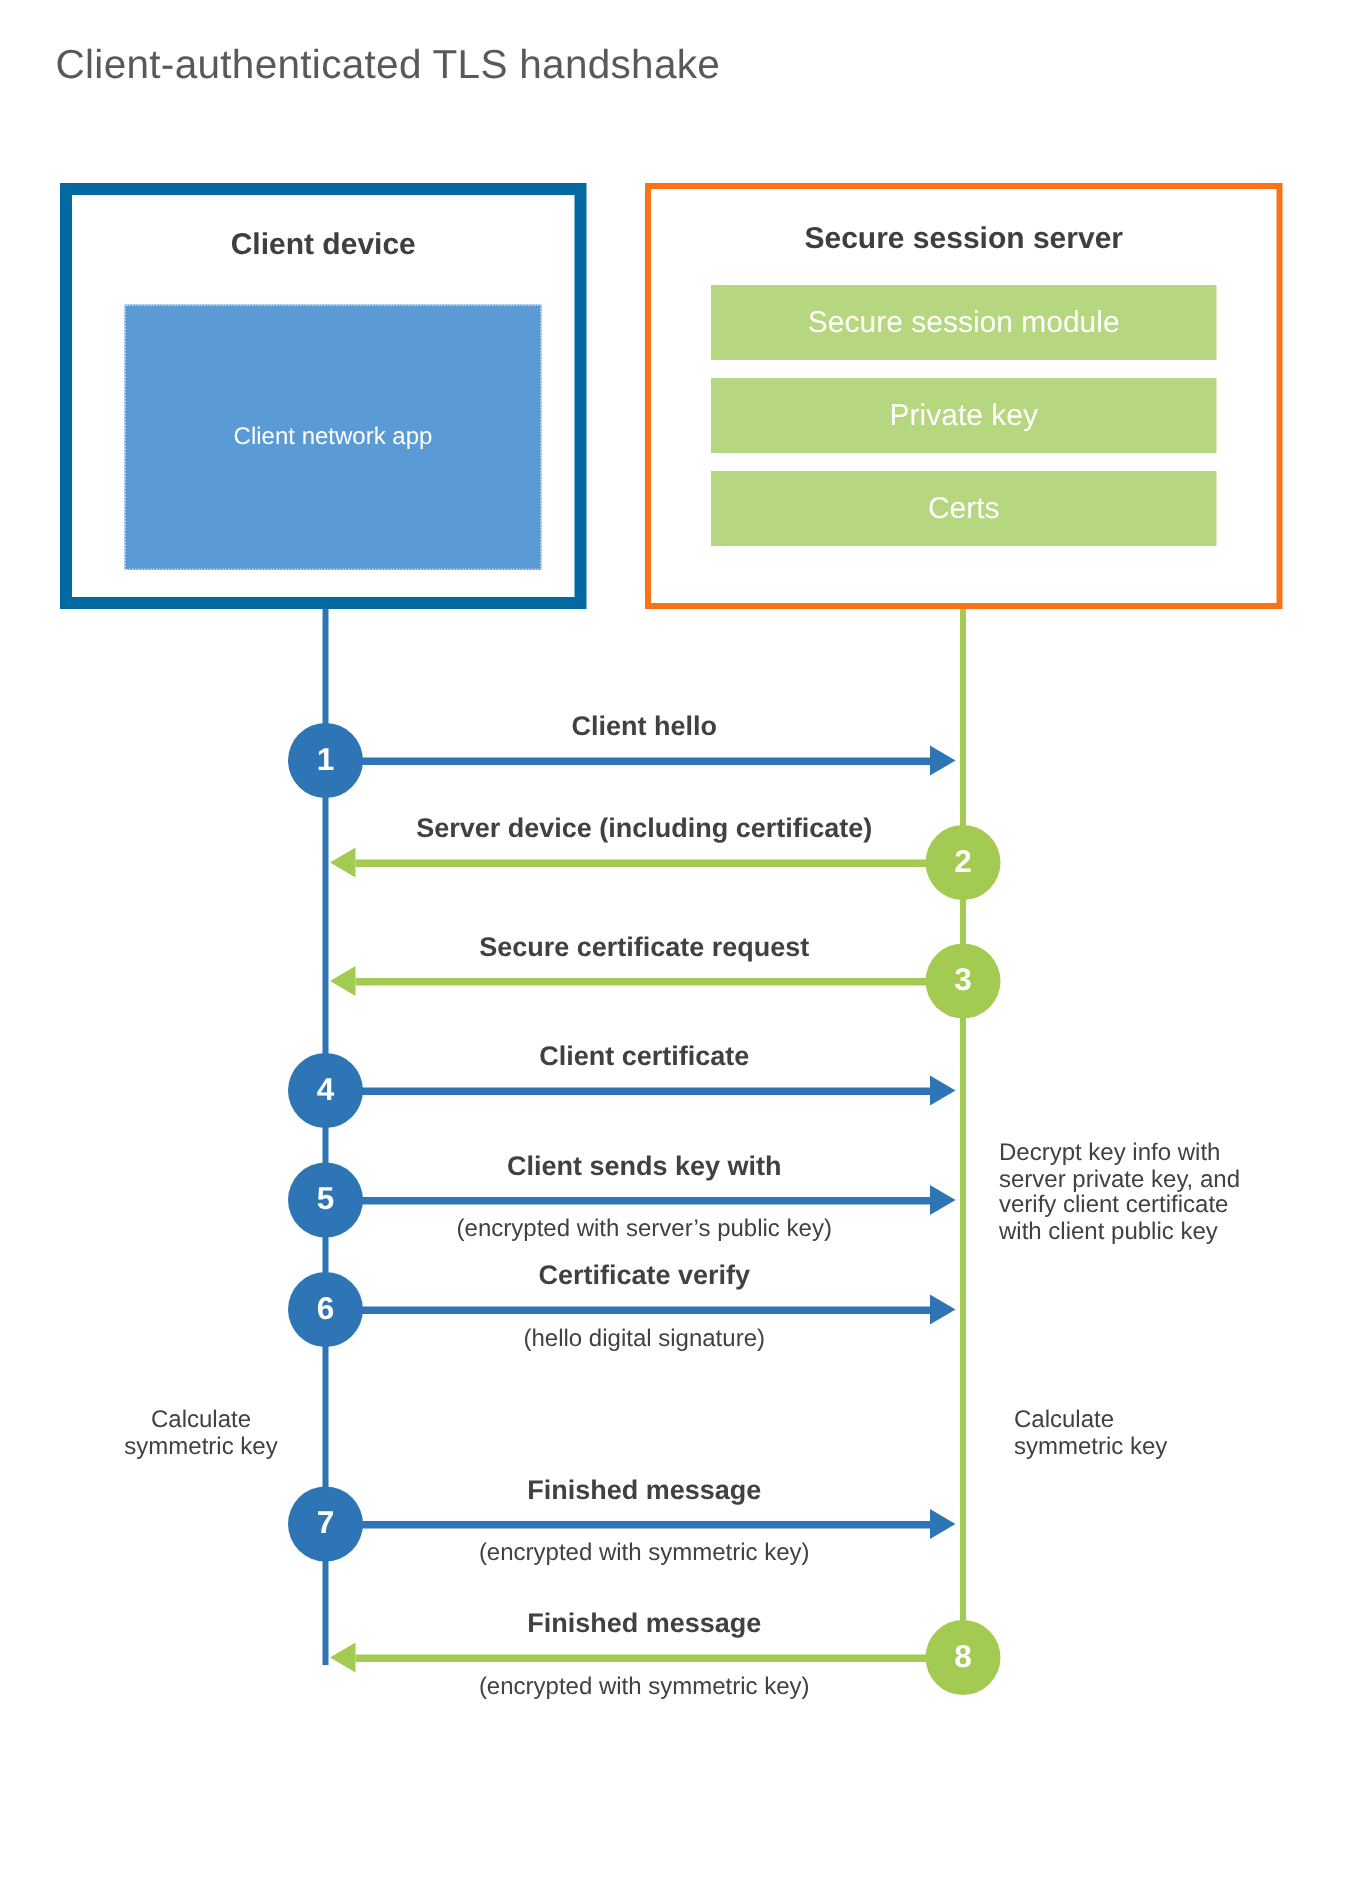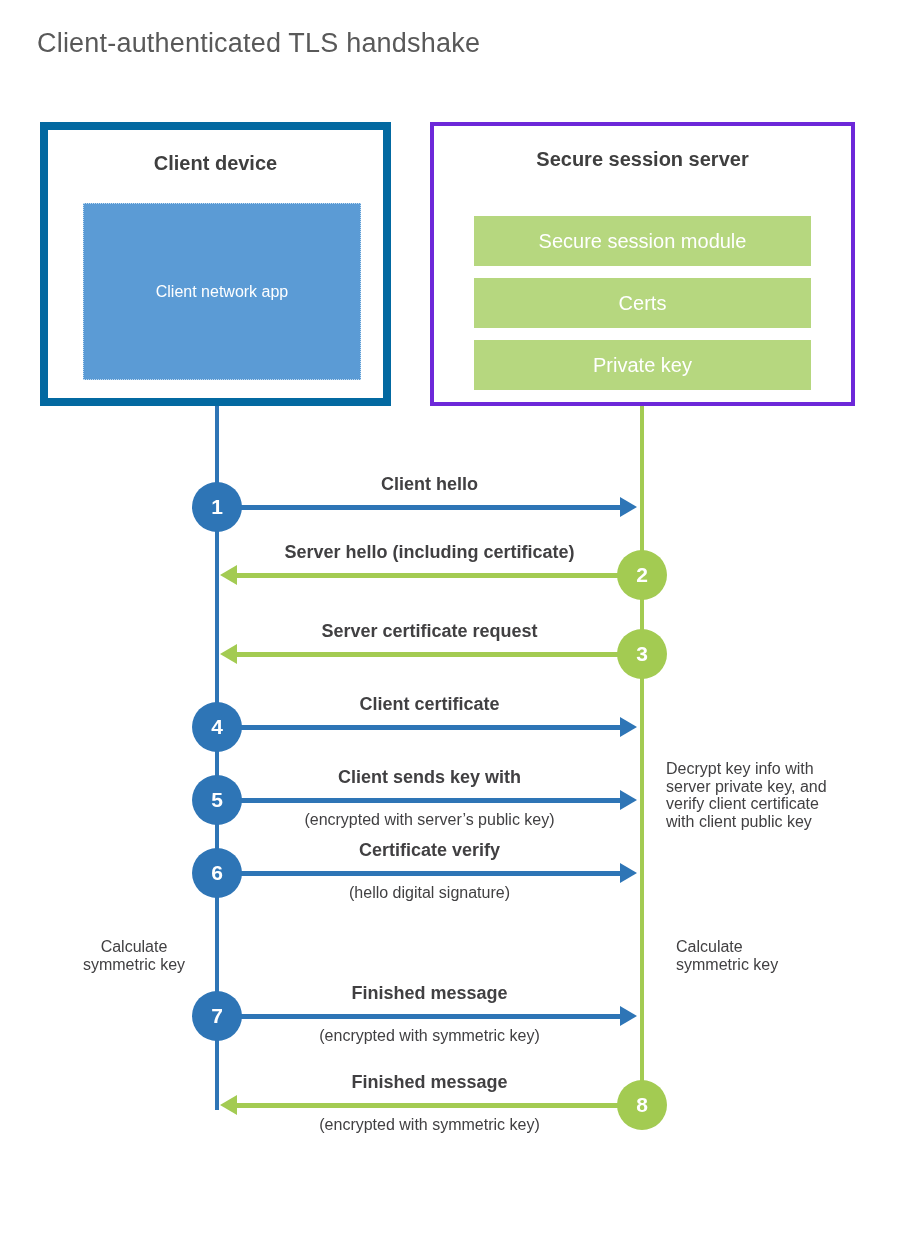--- a/index.html
+++ b/index.html
@@ -7,31 +7,31 @@
     position:relative; width:900px; height:1256px; background:#ffffff;
     font-family:"Liberation Sans", sans-serif; overflow:hidden;
   }
   .page-title {
     position:absolute; left:37px; top:28px; font-size:27px; font-weight:400;
     color:#595959; letter-spacing:0.2px;
   }
   
   .actor-box { position:absolute; top:122px; height:284px; box-sizing:border-box; background:#fff; }
   .client-box { left:40px;  width:351px; border:8px solid #0369a1; }
-  .server-box { left:430px; width:425px; border:4px solid #6d28d9; }
+  .server-box { left:430px; width:425px; border:4px solid #f97316; }
   .actor-title {
     margin-top:22px; text-align:center; font-size:20px; font-weight:700; color:#3f3f3f;
   }
   .app-box {
     position:absolute; left:35px; top:73px; width:276px; height:175px;
     background:#5b9bd5; border:1px dotted #c3dcf1;
     display:flex; align-items:center; justify-content:center;
   }
   .app-label { width:190px; text-align:center; color:#ffffff; font-size:16px; line-height:28px; }
-  .bars { position:absolute; left:40px; top:90px; width:337px; }
+  .bars { position:absolute; left:40px; top:64px; width:337px; }
   .bar {
     height:50px; margin-bottom:12px; background:#b6d77f; color:#ffffff;
     display:flex; align-items:center; justify-content:center; font-size:20px;
   }
   
   .lifeline { position:absolute; top:406px; width:4px; }
   .lifeline.blue  { left:215px; height:704px; background:#2e75b6; }
   .lifeline.green { left:640px; height:700px; background:#a3cb52; }
   
   .step { position:absolute; left:0; width:900px; height:0; }
@@ -75,46 +75,46 @@
     <div class="actor-title">Client device</div>
     <div class="app-box">
       <div class="app-label">Client network app</div>
     </div>
   </div>
 
   <div class="actor-box server-box">
     <div class="actor-title">Secure session server</div>
     <div class="bars">
       <div class="bar">Secure session module</div>
+      <div class="bar">Private key</div>
       <div class="bar">Certs</div>
-      <div class="bar">Private key</div>
     </div>
   </div>
 
   <div class="lifeline blue"></div>
   <div class="lifeline green"></div>
 
   <div class="step s1">
     <div class="label">Client hello</div>
     <div class="arrow ltr">
         <span class="head"></span>
       </div>
     <div class="circle blue">1</div>
   </div>
 
   <div class="step s2">
-    <div class="label">Server hello (including certificate)</div>
+    <div class="label">Server device (including certificate)</div>
     <div class="arrow rtl">
         <span class="head"></span>
       </div>
     <div class="circle green">2</div>
   </div>
 
   <div class="step s3">
-    <div class="label">Server certificate request</div>
+    <div class="label">Secure certificate request</div>
     <div class="arrow rtl">
         <span class="head"></span>
       </div>
     <div class="circle green">3</div>
   </div>
 
   <div class="step s4">
     <div class="label">Client certificate</div>
     <div class="arrow ltr">
         <span class="head"></span>

